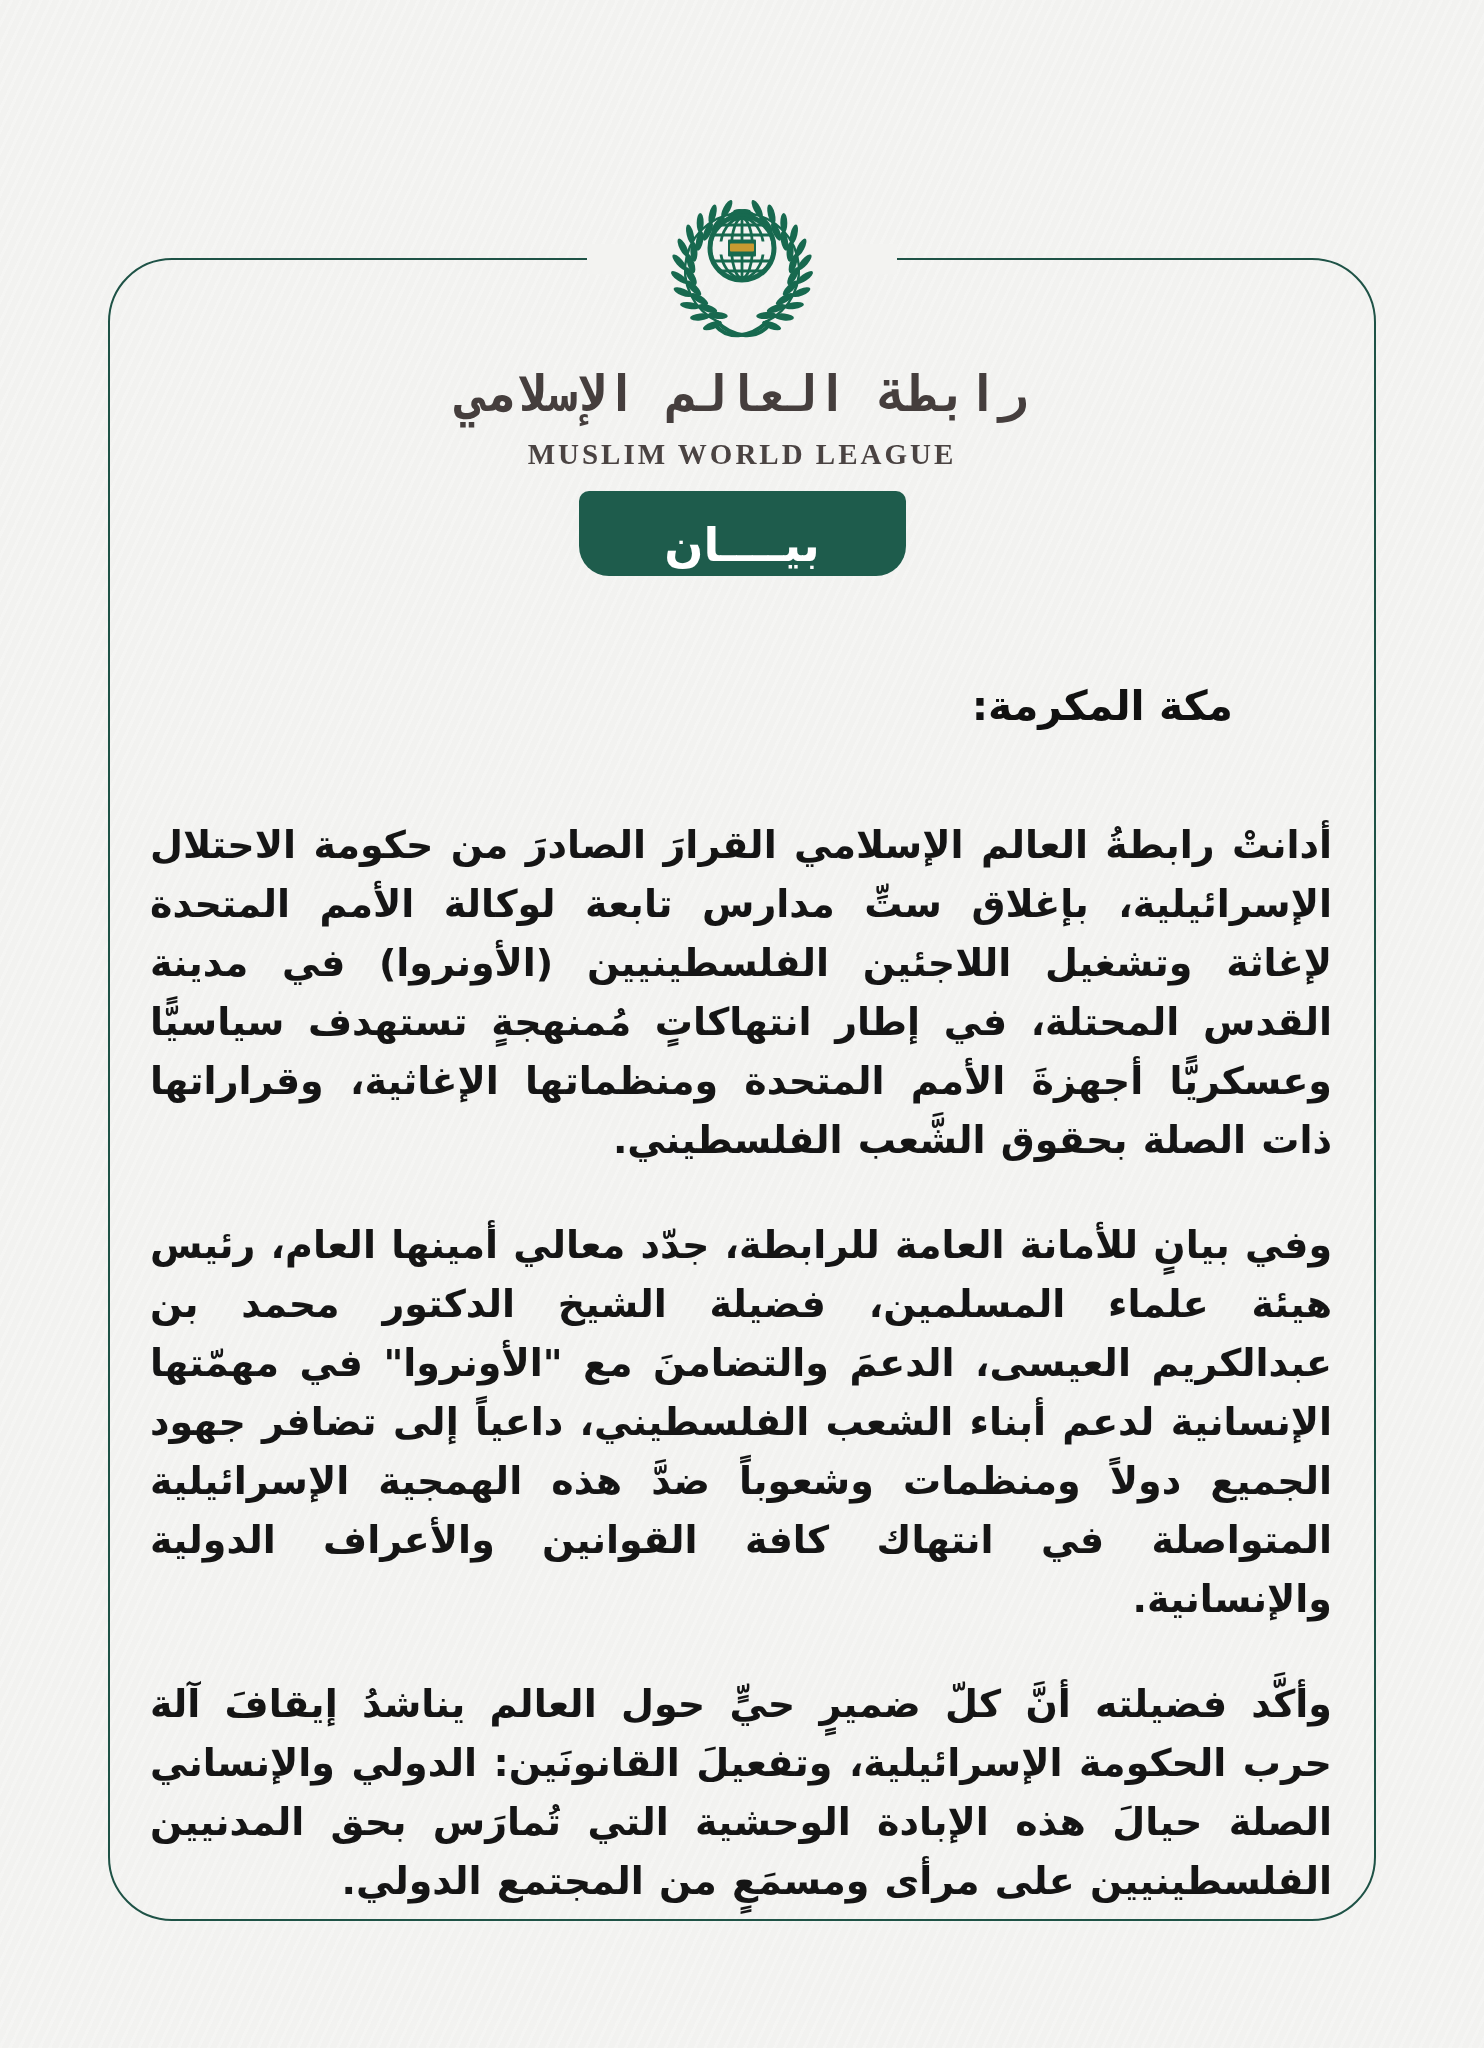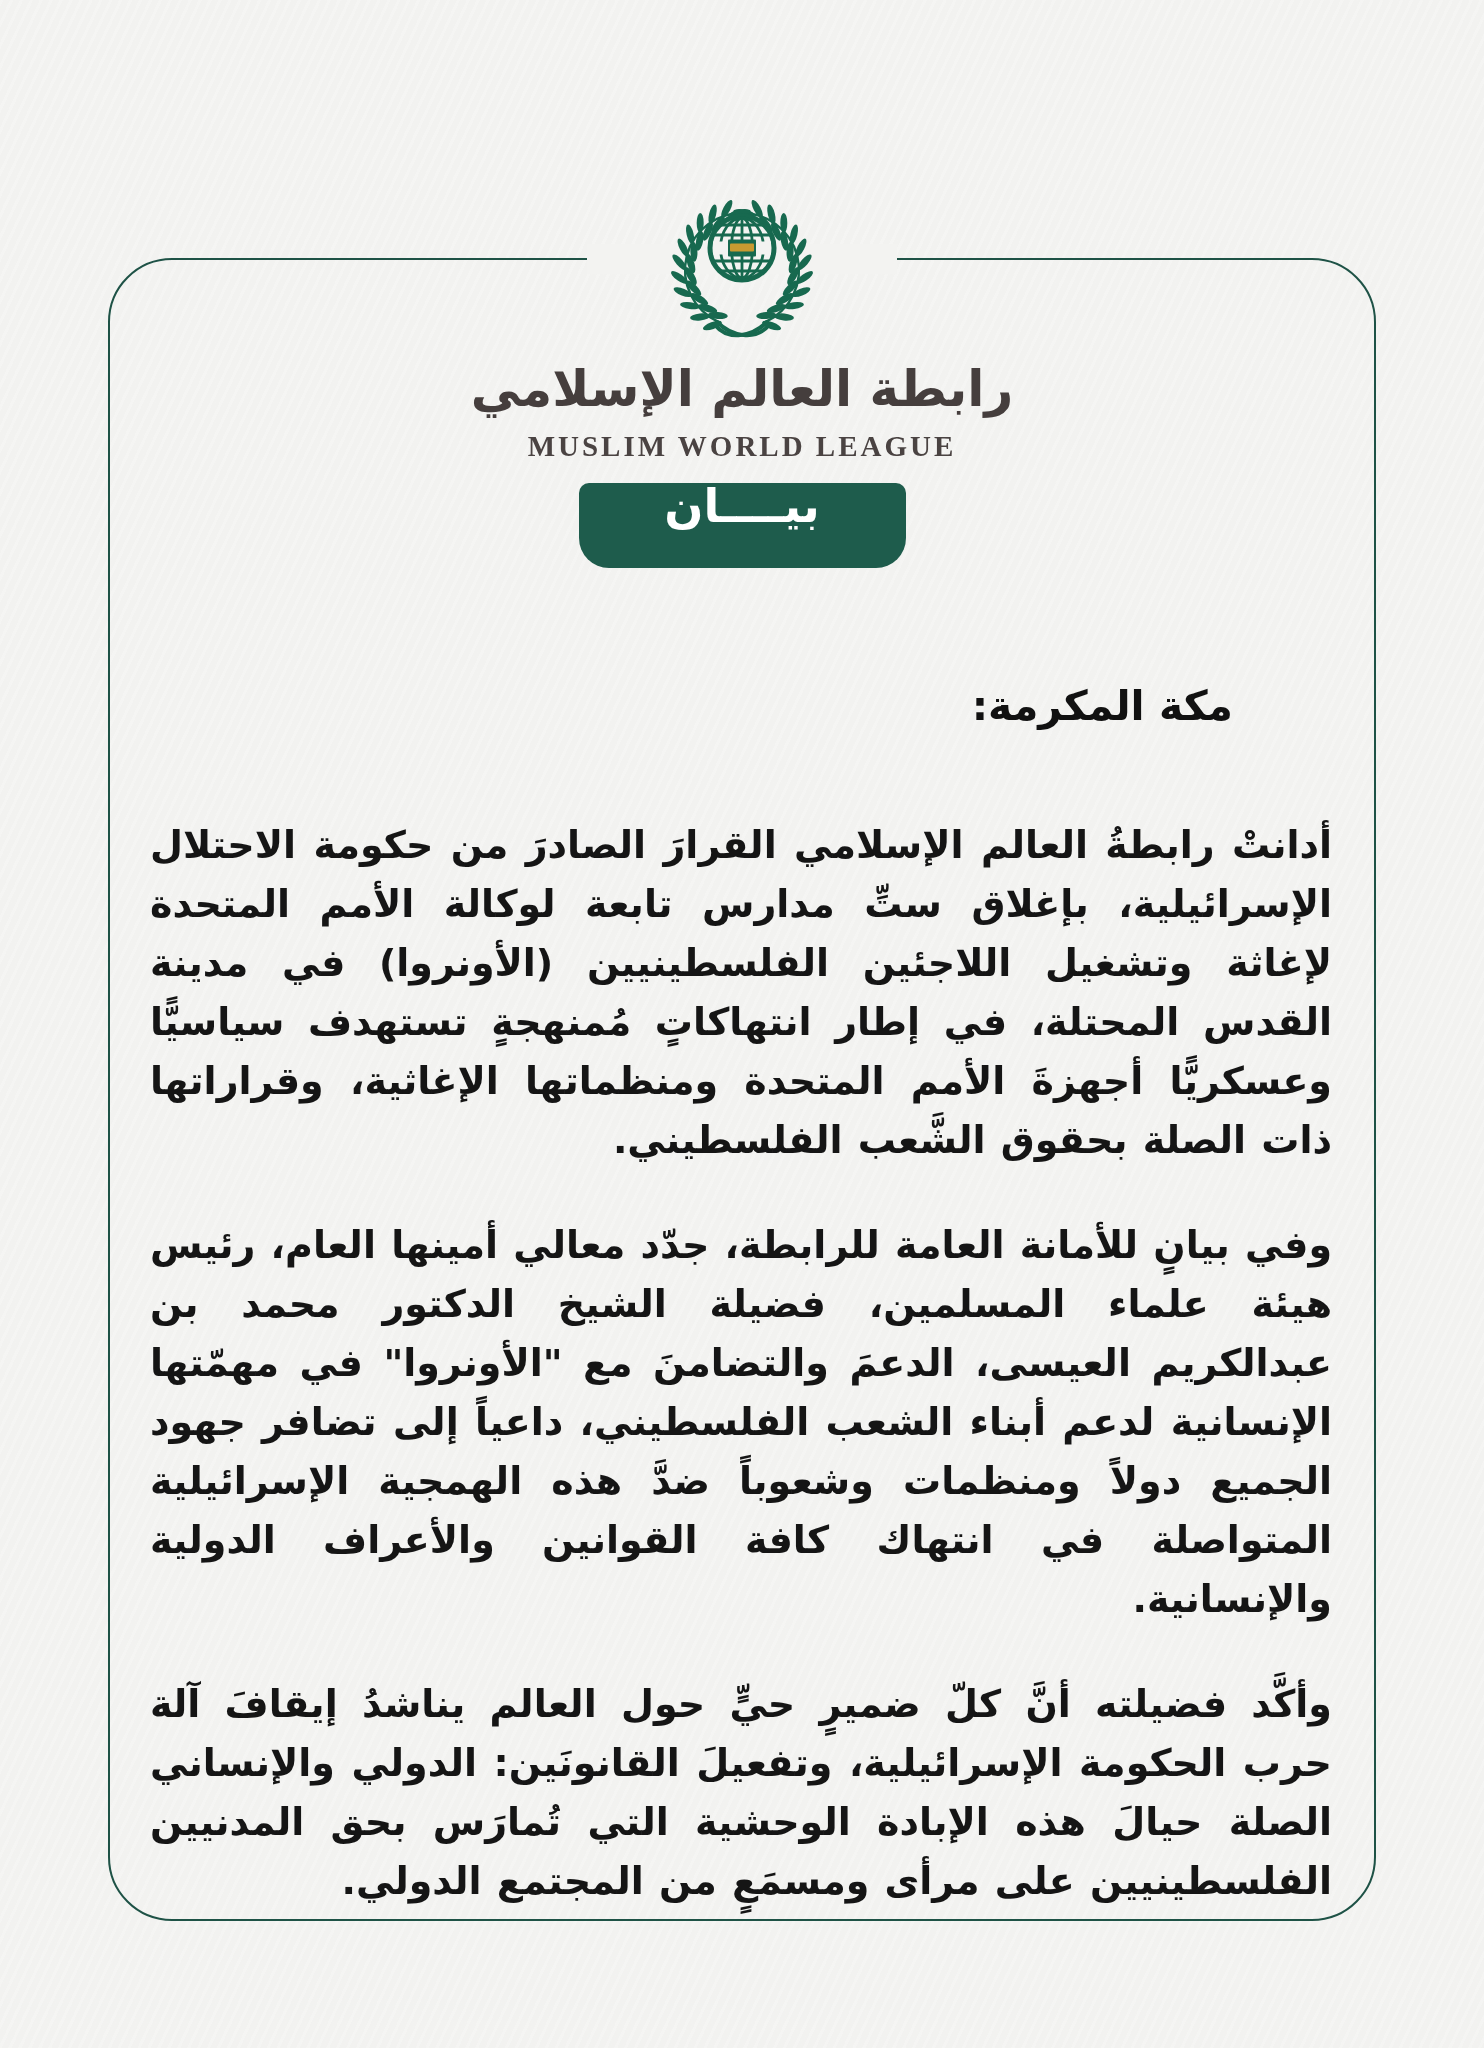--- a/index.html
+++ b/index.html
@@ -32,37 +32,37 @@
     left:587px;top:244px;
     width:310px;height:30px;
     background:#f3f3f1;
   }
   .header{
     position:absolute;left:0;top:0;width:100%;
     display:flex;flex-direction:column;align-items:center;
   }
   .emblem{margin-top:182px;width:160px;height:166px;}
   .org-ar{
-    margin-top:8px;
+    margin-top:16px;
     font-size:50px;font-weight:bold;
     color:#453e3d;line-height:1.35;
-    direction:rtl;text-align:center;
+    direction:rtl;text-align:center;font-family:Liberation Mono, monospace;
   }
   .org-en{
     margin-top:6px;
     font-family:"Liberation Serif",serif;
     font-size:29px;font-weight:bold;letter-spacing:3px;
     color:#4a4342;
   }
   .banner{
     margin-top:20px;
     width:327px;height:85px;
     background:#1e5c4c;
     border-radius:10px 10px 30px 30px;
-    display:flex;align-items:flex-start;justify-content:center;
+    display:flex;align-items:flex-end;justify-content:center;
   }
   .banner-label{
     color:#ffffff;
     font-size:46px;font-weight:bold;
     direction:rtl;line-height:1;
     padding-bottom:8px;
   }
   .body-text{
     position:absolute;
     left:150px;right:152px;top:680px;

